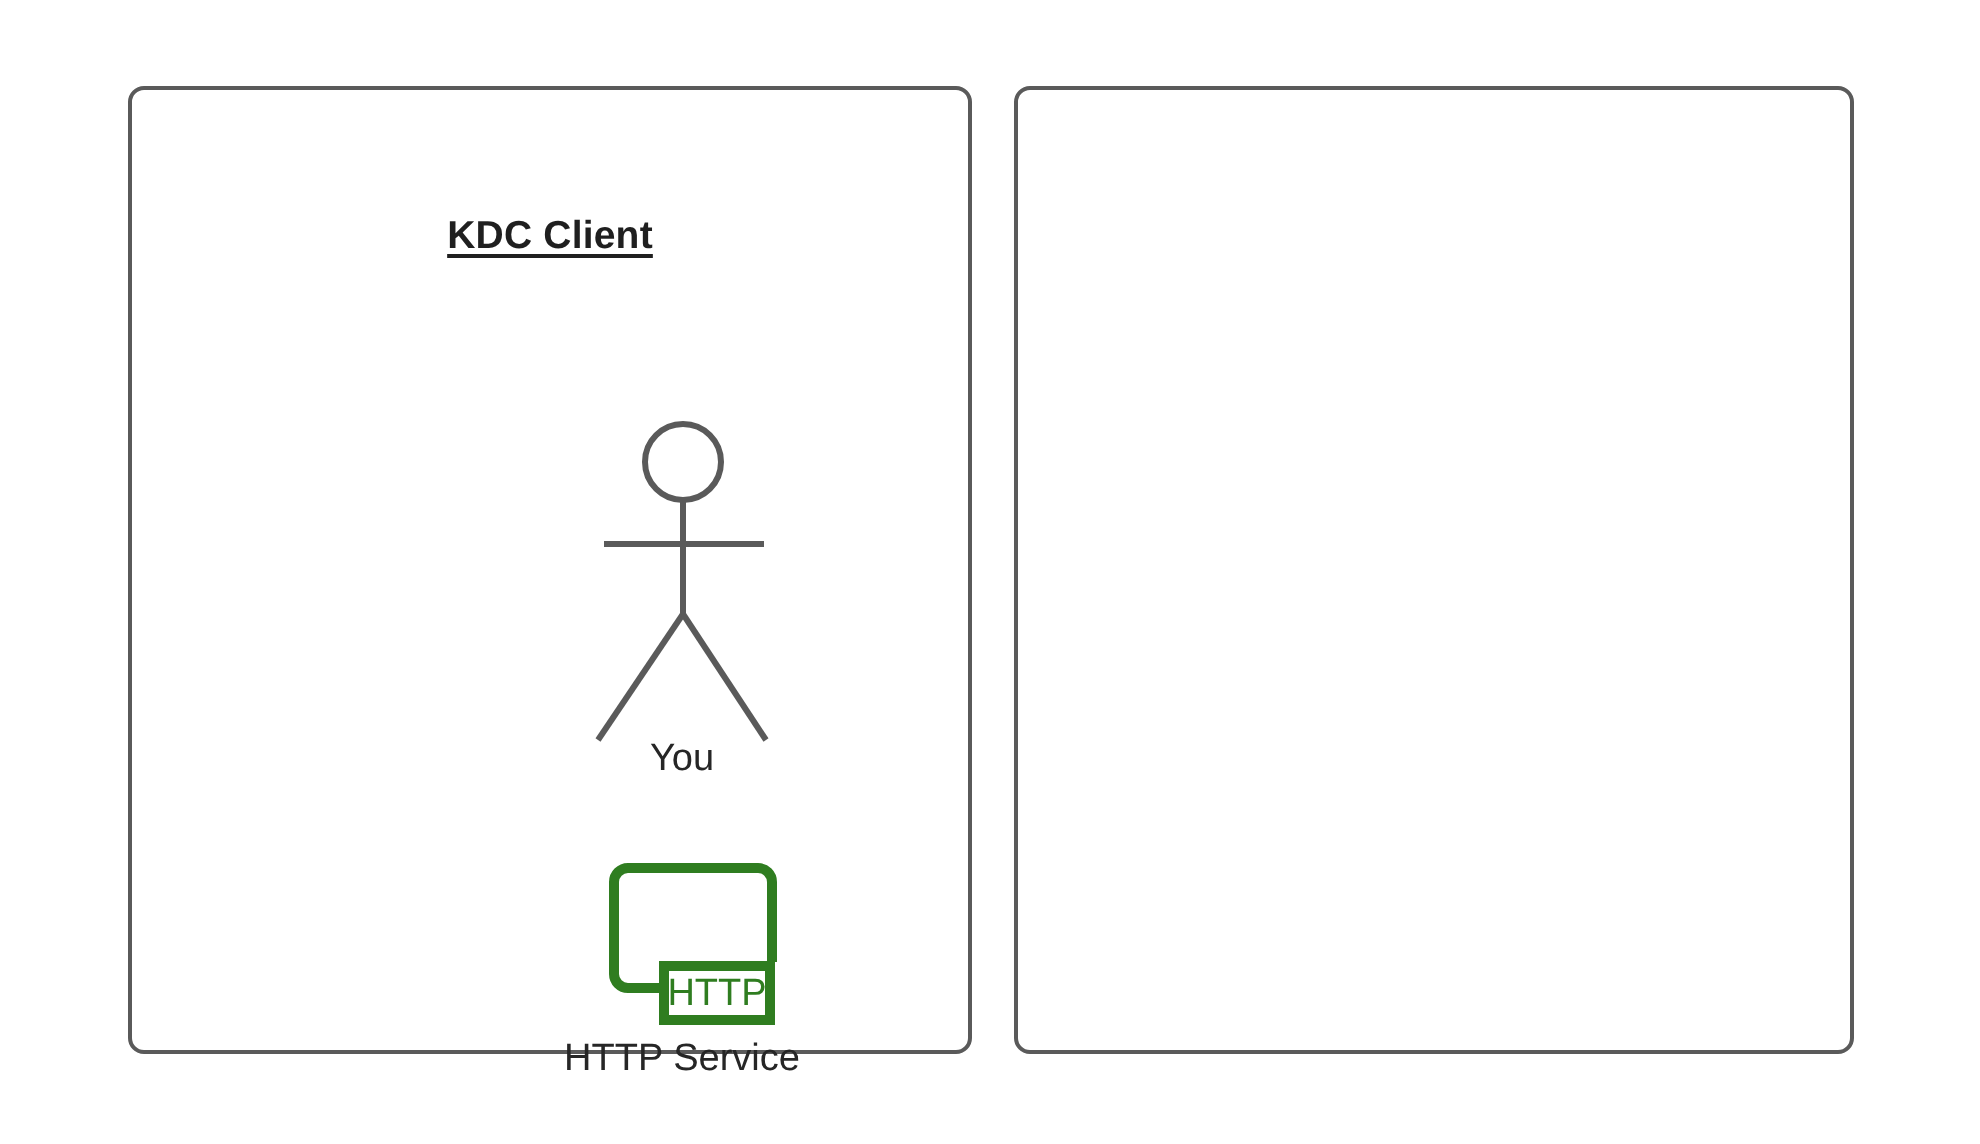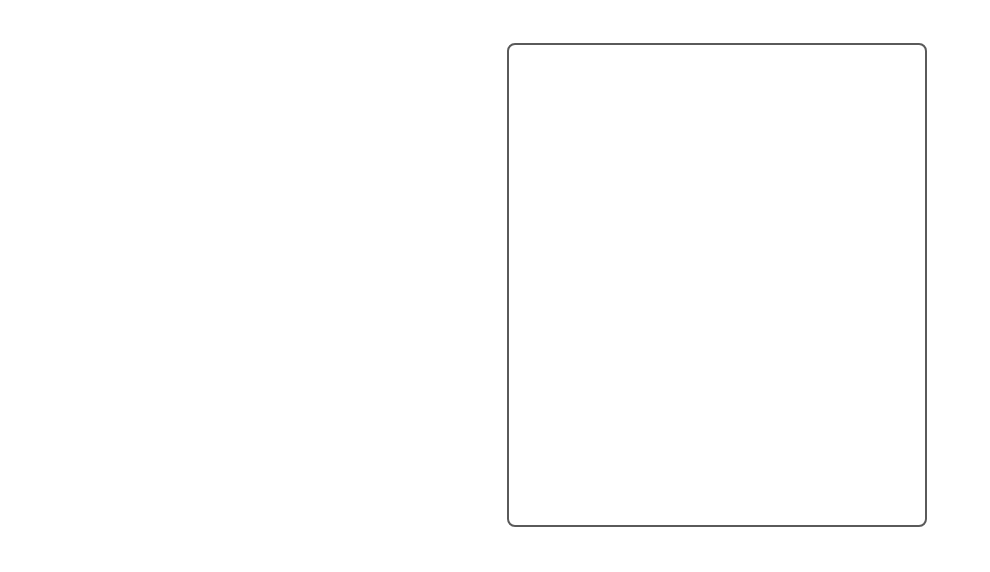--- a/index.html
+++ b/index.html
@@ -102,20 +102,47 @@
     top: 380px;
     width: 95px;
     height: 92px;
   }
 </style>
 </head>
 <body>
 
 <div id="canvas">
 
+  <div class="panel" id="panel-client">
+
+    <div class="panel-title" id="title-client">
+      <span>KDC Client</span>
+    </div>
+
+    <svg id="stick-figure" viewBox="0 0 135 185">
+      <circle cx="65.5" cy="31" r="19" fill="none" stroke="#5a5a5a" stroke-width="3"></circle>
+      <line x1="65.5" y1="50" x2="65.5" y2="108" stroke="#5a5a5a" stroke-width="3" stroke-linecap="butt"></line>
+      <line x1="26" y1="72" x2="106" y2="72" stroke="#5a5a5a" stroke-width="3" stroke-linecap="butt"></line>
+      <line x1="65.5" y1="107" x2="23" y2="170" stroke="#5a5a5a" stroke-width="3" stroke-linecap="butt"></line>
+      <line x1="65.5" y1="107" x2="107" y2="170" stroke="#5a5a5a" stroke-width="3" stroke-linecap="butt"></line>
+    </svg>
+
+    <div class="art-label" id="label-you">You</div>
+
+    <svg id="http-icon" viewBox="0 0 95 92">
+
+      <path d="M 11,16 L 11,62 A 7,7 0 0 0 18,69 L 36,69
+               M 11,16 A 7,7 0 0 1 18,9 L 83,9 A 7,7 0 0 1 90,16 L 90,56" fill="none" stroke="#2f7d20" stroke-width="5" stroke-linecap="butt"></path>
+
+      <rect x="36" y="58" width="53" height="27" fill="#ffffff" stroke="#2f7d20" stroke-width="5"></rect>
+      <text x="62.5" y="77.5" font-family="Liberation Sans, sans-serif" font-size="19" fill="#2f7d20" text-anchor="middle">HTTP</text>
+    </svg>
+
+    <div class="art-label" id="label-http-service">HTTP Service</div>
+  </div>
 
   <div class="panel" id="panel-kdc">
 
     <div class="panel-title" id="title-kdc">
     </div>
 
   </div>
 
 </div>
 

